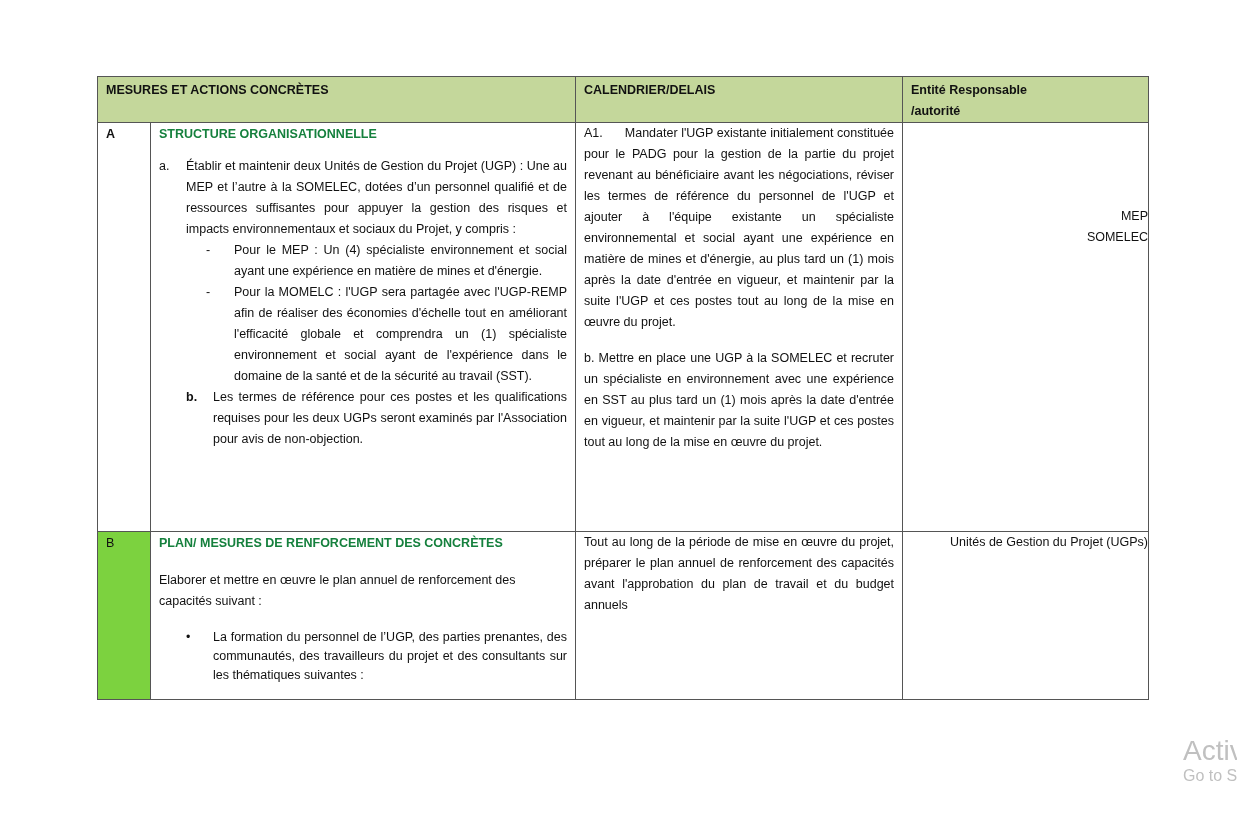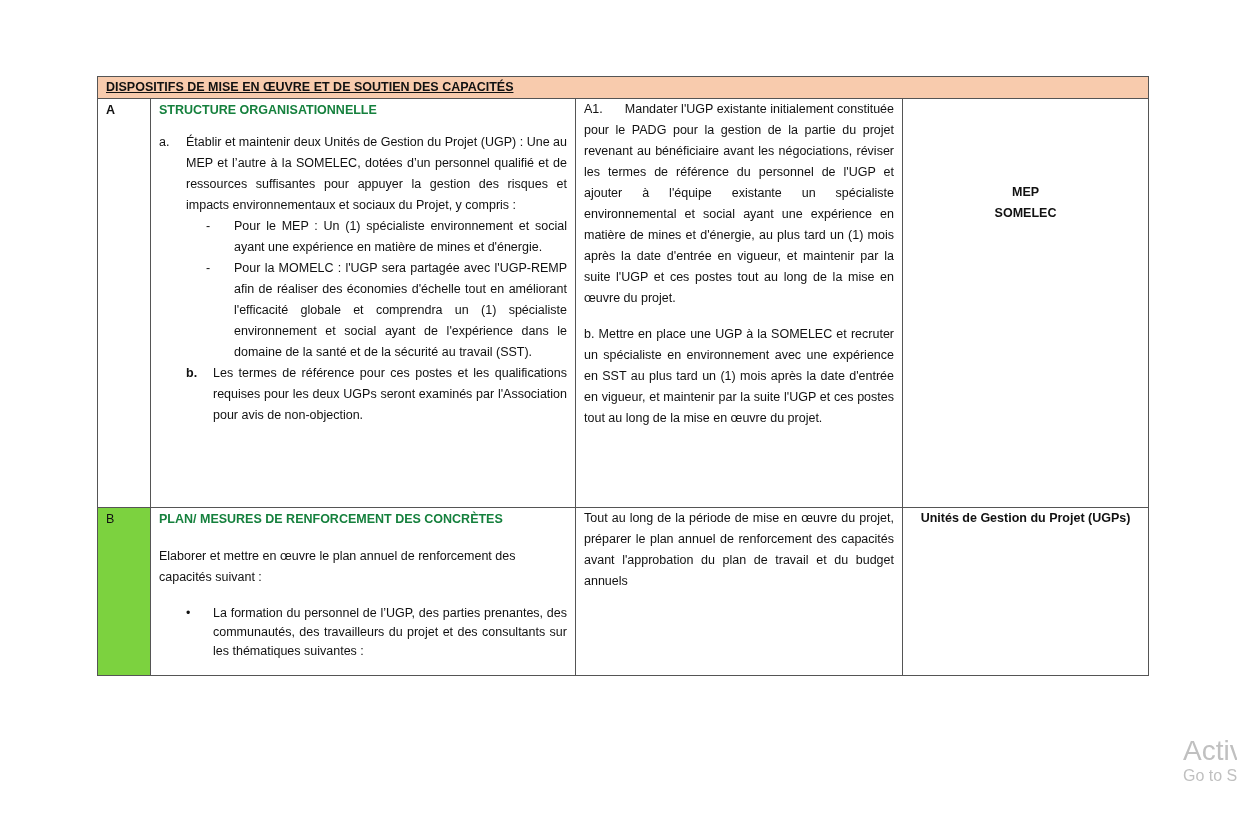--- a/index.html
+++ b/index.html
@@ -16,55 +16,61 @@
   .justify { text-align:justify; line-height:21px; }
   .bcell { background:#7cd23f; }
   .item-a { display:flex; margin:10px 8px 0 8px; }
   .item-a .mk { width:27px; flex:none; }
   .dash { display:flex; margin-left:55px; margin-right:8px; }
   .dash .mk { width:28px; flex:none; }
   .item-b { display:flex; margin:0 8px 0 35px; }
   .item-b .mk { width:27px; flex:none; font-weight:bold; }
   .cal { padding:0 8px; }
   .cal p { margin:0; }
-  .ent { text-align:center; font-weight:bold; line-height:21px; }
+  .ent { text-align:right; font-weight:normal; line-height:21px; }
   .watermark { position:absolute; left:1183px; top:736px; color:#c0c0c0; }
   .watermark .w1 { font-size:28px; line-height:30px; }
   .watermark .w2 { font-size:16px; line-height:20px; }
 </style>
 </head>
 <body>
 
 <table class="doc-table">
   <colgroup>
     <col style="width:53px">
       <col style="width:425px">
       <col style="width:327px">
       <col style="width:246px">
   </colgroup>
   <tbody>
-  <tr class="section">
-    <td colspan="4">
-          <div class="cell-text">DISPOSITIFS DE MISE EN ŒUVRE ET DE SOUTIEN DES CAPACITÉS</div>
+      <tr class="hdr">
+    <td colspan="2">
+          <div class="cell-text">MESURES ET ACTIONS CONCRÈTES</div>
         </td>
+    <td>
+          <div class="cell-text">CALENDRIER/DELAIS</div>
+        </td>
+    <td>
+      <div class="cell-text"><span>Entité Responsable</span><br><span>/autorité</span></div>
+    </td>
   </tr>
 
   <tr style="height:409px">
     <td>
           <div class="letter">A</div>
         </td>
     <td>
       <div class="title-blue">STRUCTURE ORGANISATIONNELLE</div>
       <div class="item-a justify">
         <span class="mk">a.</span>
         <span>Établir et maintenir deux Unités de Gestion du Projet (UGP) : Une au MEP et l’autre à la SOMELEC, dotées d’un personnel qualifié et de ressources suffisantes pour appuyer la gestion des risques et impacts environnementaux et sociaux du Projet, y compris :</span>
       </div>
       <div class="dash justify">
         <span class="mk">-</span>
-        <span>Pour le MEP : Un (1) spécialiste environnement et social ayant une expérience en matière de mines et d'énergie.</span>
+        <span>Pour le MEP : Un (4) spécialiste environnement et social ayant une expérience en matière de mines et d'énergie.</span>
       </div>
       <div class="dash justify">
         <span class="mk">-</span>
         <span>Pour la MOMELC : l'UGP sera partagée avec l'UGP-REMP afin de réaliser des économies d'échelle tout en améliorant l'efficacité globale et comprendra un (1) spécialiste environnement et social ayant de l'expérience dans le domaine de la santé et de la sécurité au travail (SST).</span>
       </div>
       <div class="item-b justify">
         <span class="mk">b.</span>
         <span>Les termes de référence pour ces postes et les qualifications requises pour les deux UGPs seront examinés par l'Association pour avis de non-objection.</span>
       </div>
     </td>

